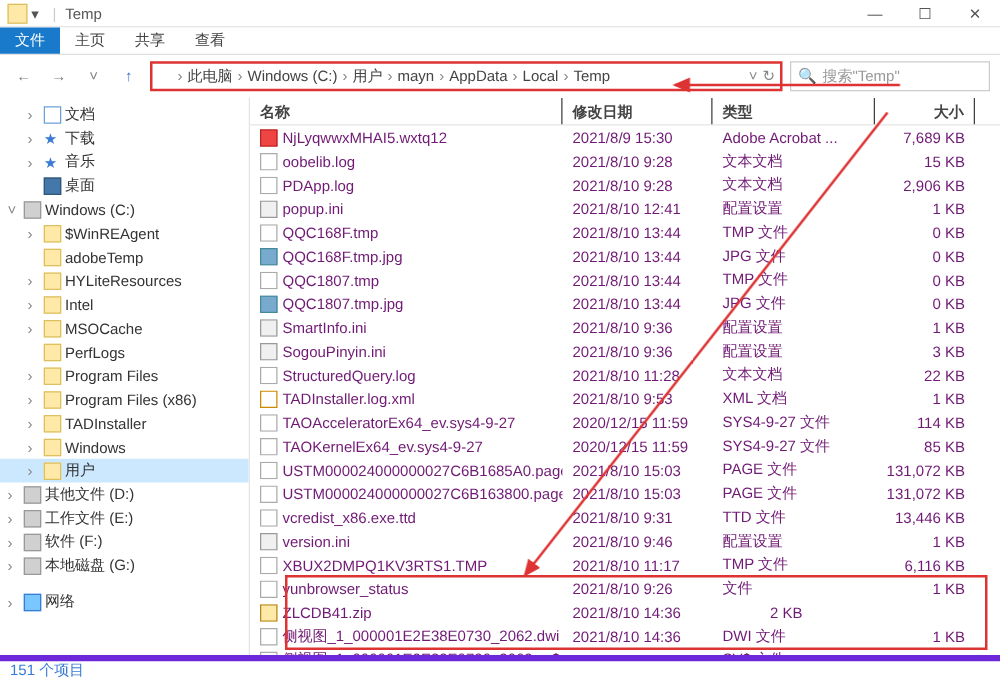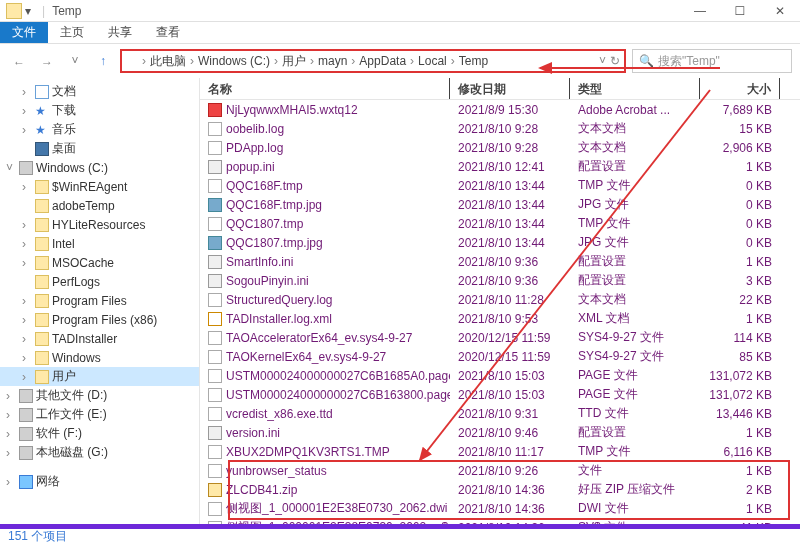--- a/index.html
+++ b/index.html
@@ -422,21 +422,20 @@
           <div class="col-date">2021/8/10 9:26</div>
           <div class="col-type">文件</div>
           <div class="col-size">1 KB</div>
         </div>
         <div class="fl-row">
           <div class="col-name">
             <span class="fico fico-zip"></span>
             <span>ZLCDB41.zip</span>
           </div>
           <div class="col-date">2021/8/10 14:36</div>
-          <div class="col-type">好压 ZIP 压缩文件</div>
           <div class="col-size">2 KB</div>
         </div>
         <div class="fl-row">
           <div class="col-name">
             <span class="fico fico-generic"></span>
             <span>侧视图_1_000001E2E38E0730_2062.dwi</span>
           </div>
           <div class="col-date">2021/8/10 14:36</div>
           <div class="col-type">DWI 文件</div>
           <div class="col-size">1 KB</div>

